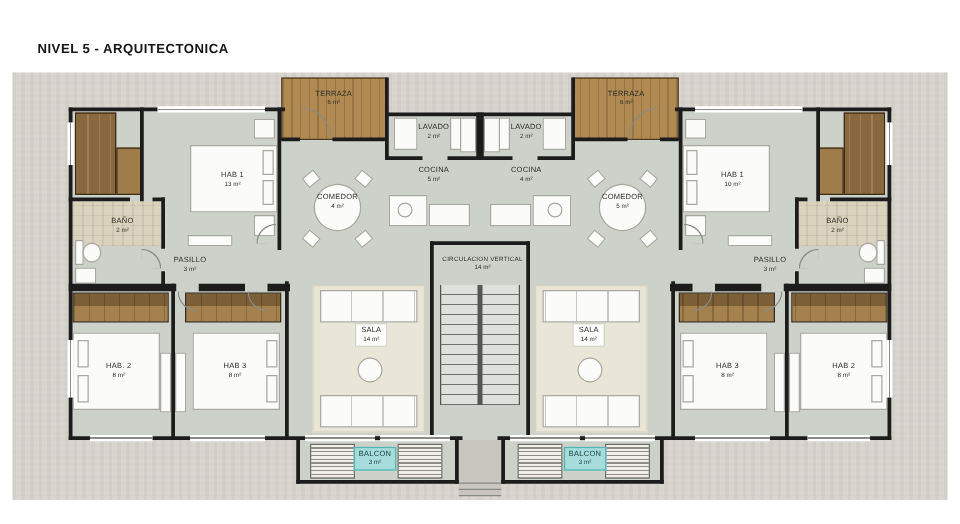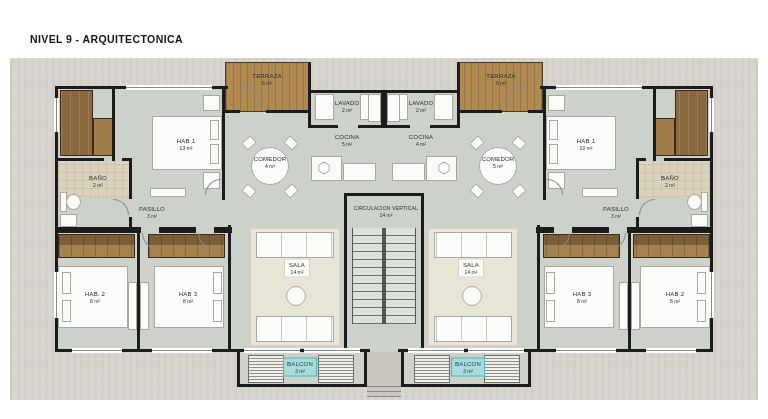--- a/index.html
+++ b/index.html
@@ -46,21 +46,21 @@
        white-space:nowrap;z-index:30;}
   .lbl .l1{display:block;font-size:6px;letter-spacing:.2px;}
   .lbl .l2{display:block;font-size:5px;margin-top:1px;}
   .lbl.boxed{background:#fdfdfc;border:1px solid #d0d0c8;padding:2px 4px;}
   .lbl.cyan{background:#a6dcdb;border:1px solid #52b5b3;padding:2px 3px;color:#173f3e;}
 </style>
 </head>
 <body>
 
 <div id="stage">
-  <div id="plan-title">NIVEL 9 - ARQUITECTONICA</div>
+  <div id="plan-title">NIVEL 5 - ARQUITECTONICA</div>
 
   <div class="unit left">
     <div class="ab ground" style="left:10px;top:58px;width:374px;height:342px"></div>
     <div class="ab floor" style="left:55px;top:86px;width:173px;height:266px"></div>
     <div class="ab floor" style="left:228px;top:90px;width:156px;height:262px"></div>
     <div class="ab wood" style="left:225px;top:62px;width:85px;height:50px"></div>
     <div class="ab" style="left:367px;top:352px;width:17px;height:44px;background:#c9c6c0"></div>
     <div class="ab step" style="left:367px;top:386px;width:17px;height:1px"></div>
     <div class="ab step" style="left:367px;top:391px;width:17px;height:1px"></div>
     <div class="ab step" style="left:367px;top:396px;width:17px;height:1px"></div>

